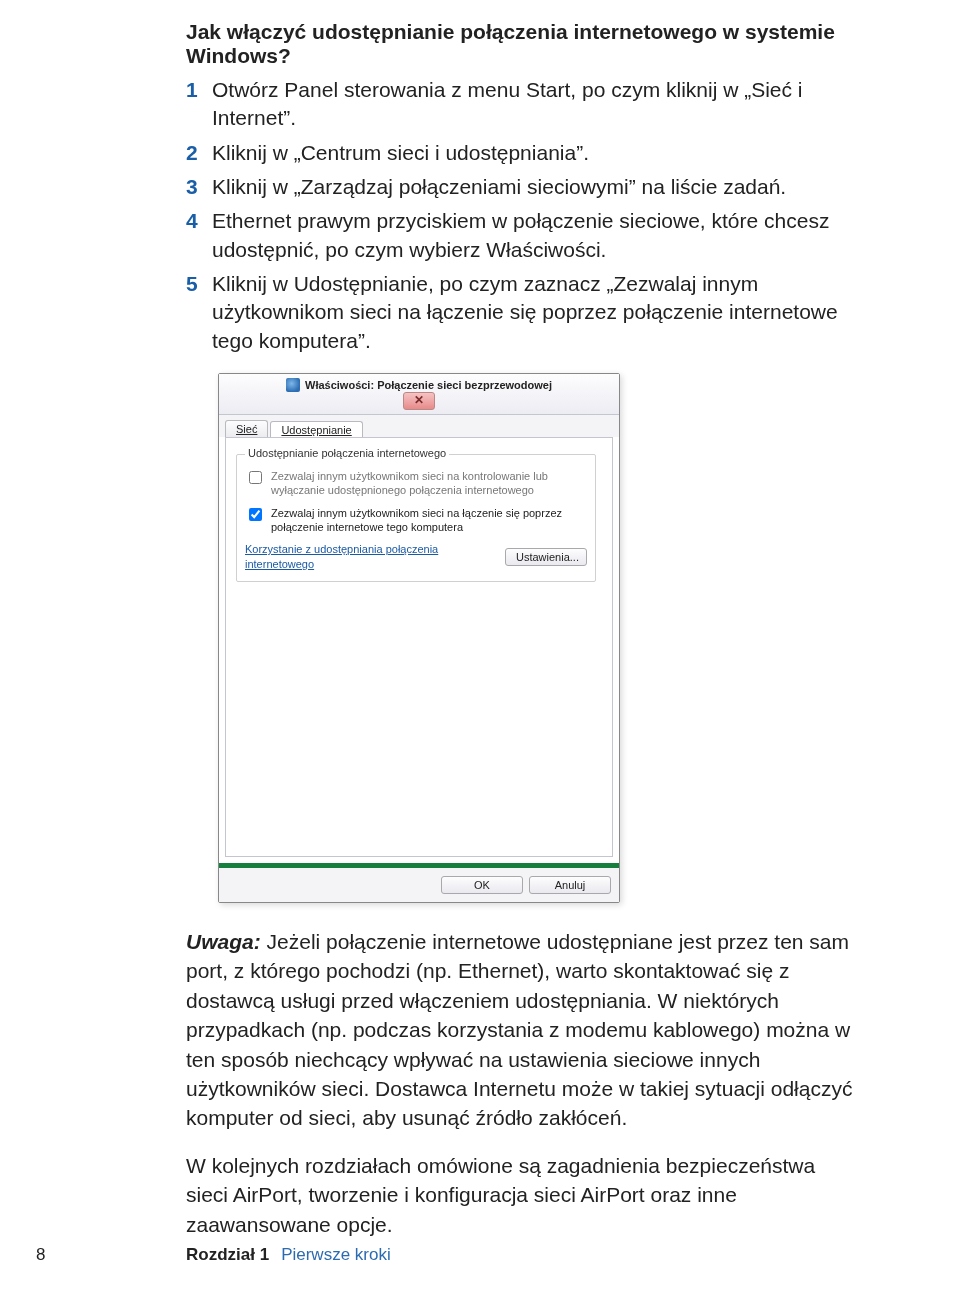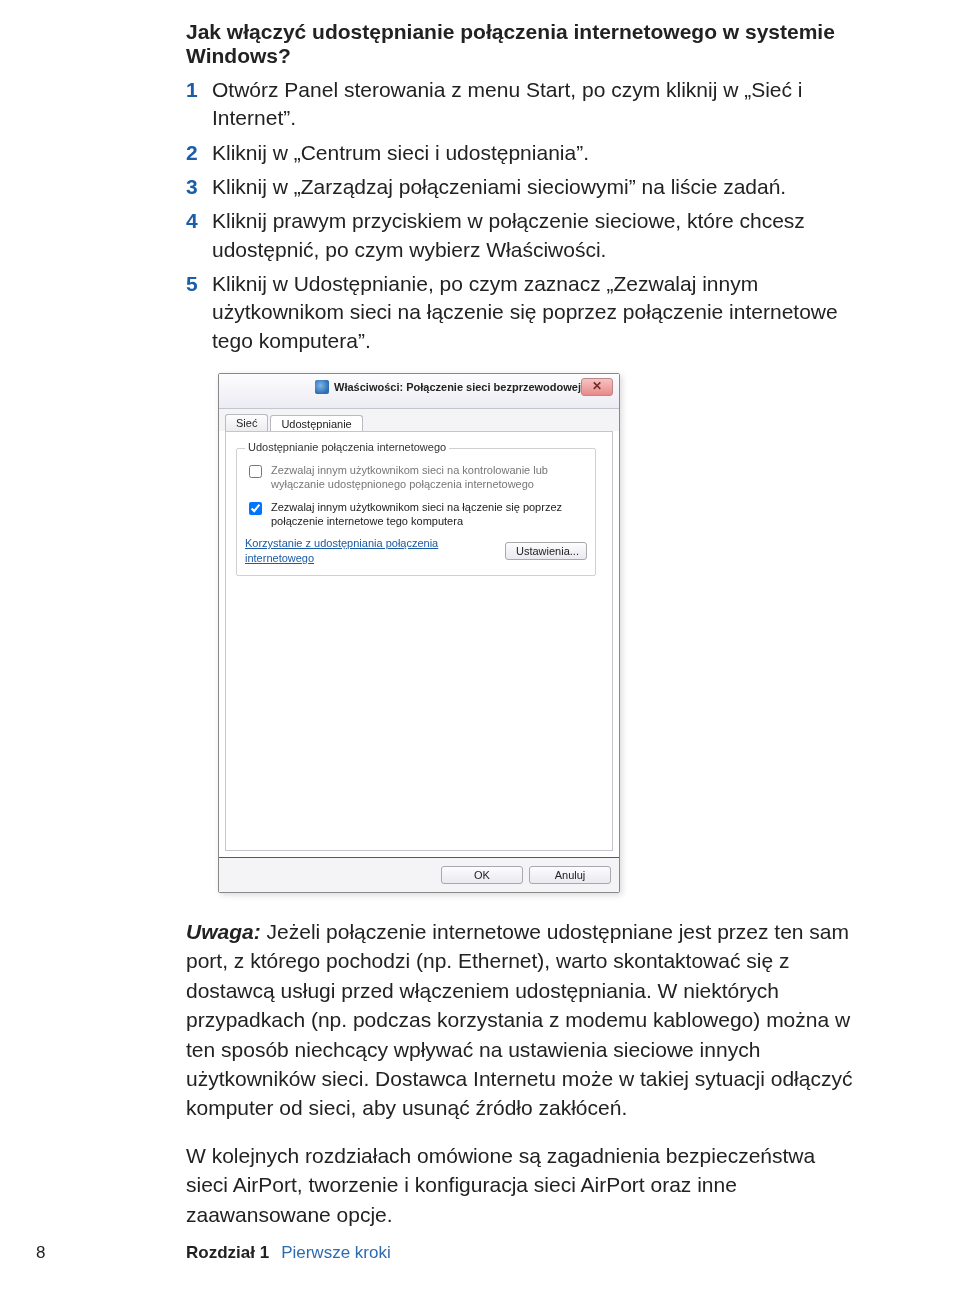--- a/index.html
+++ b/index.html
@@ -50,24 +50,25 @@
     border: 1px solid #888;
     border-radius: 2px;
     background: #fff;
     box-shadow: 2px 2px 6px rgba(0,0,0,0.15);
     font-family: "Segoe UI", Tahoma, sans-serif;
     font-size: 11px;
   }
   .titlebar {
     display: flex;
     align-items: center;
-    justify-content: flex-end;
+    justify-content: center;
     background: linear-gradient(to bottom, #fdfdfe, #ececf3);
     border-bottom: 1px solid #c5c5d0;
-    padding: 4px 6px 12px 6px;
+    padding: 4px 6px 4px 6px;
+    flex-direction: column;
   }
   .titlebar .left {
     display: flex;
     align-items: center;
     gap: 5px;
   }
   .titlebar .icon {
     width: 14px;
     height: 14px;
     background: radial-gradient(circle at 40% 40%, #7fb7e8 0%, #2c6db3 70%);
@@ -95,20 +96,21 @@
     padding: 5px 6px 0 6px;
     background: #f4f4f6;
   }
   .tab {
     border: 1px solid #b9b9c0;
     border-bottom: none;
     padding: 2px 10px;
     font-size: 11px;
     background: linear-gradient(to bottom, #fdfdfe, #ececf0);
     border-radius: 3px 3px 0 0;
+    text-decoration: underline;
   }
   .tab.active {
     background: #fff;
     position: relative;
     top: 1px;
     text-align: center;
   }
   .panel {
     border: 1px solid #c5c5d0;
     margin: 0 6px 6px 6px;
@@ -173,21 +175,21 @@
     color: #222;
     min-width: 60px;
     text-align: center;
   }
   .dlg-buttons {
     display: flex;
     justify-content: flex-end;
     gap: 6px;
     padding: 8px;
     background: #f4f4f6;
-    border-top: 1px solid #15803d;
+    border-top: 5px solid #15803d;
   }
   .note {
     margin: 14px 0 0 100px;
     font-size: 21px;
     line-height: 1.4;
     color: #222;
   }
   .note .label {
     font-style: italic;
     font-weight: 600;
@@ -234,21 +236,21 @@
     <li>
         <span class="num">2</span>
         <span class="txt">Kliknij w „Centrum sieci i udostępniania”.</span>
       </li>
     <li>
         <span class="num">3</span>
         <span class="txt">Kliknij w „Zarządzaj połączeniami sieciowymi” na liście zadań.</span>
       </li>
     <li>
         <span class="num">4</span>
-        <span class="txt">Kliknij prawym przyciskiem w połączenie sieciowe, które chcesz udostępnić, po czym wybierz Właściwości.</span>
+        <span class="txt">Ethernet prawym przyciskiem w połączenie sieciowe, które chcesz udostępnić, po czym wybierz Właściwości.</span>
       </li>
     <li>
         <span class="num">5</span>
         <span class="txt">Kliknij w Udostępnianie, po czym zaznacz „Zezwalaj innym użytkownikom sieci na łączenie się poprzez połączenie internetowe tego komputera”.</span>
       </li>
   </ol>
 
   <div class="dialog-figure">
     <div class="dlg">
       <div class="titlebar">

